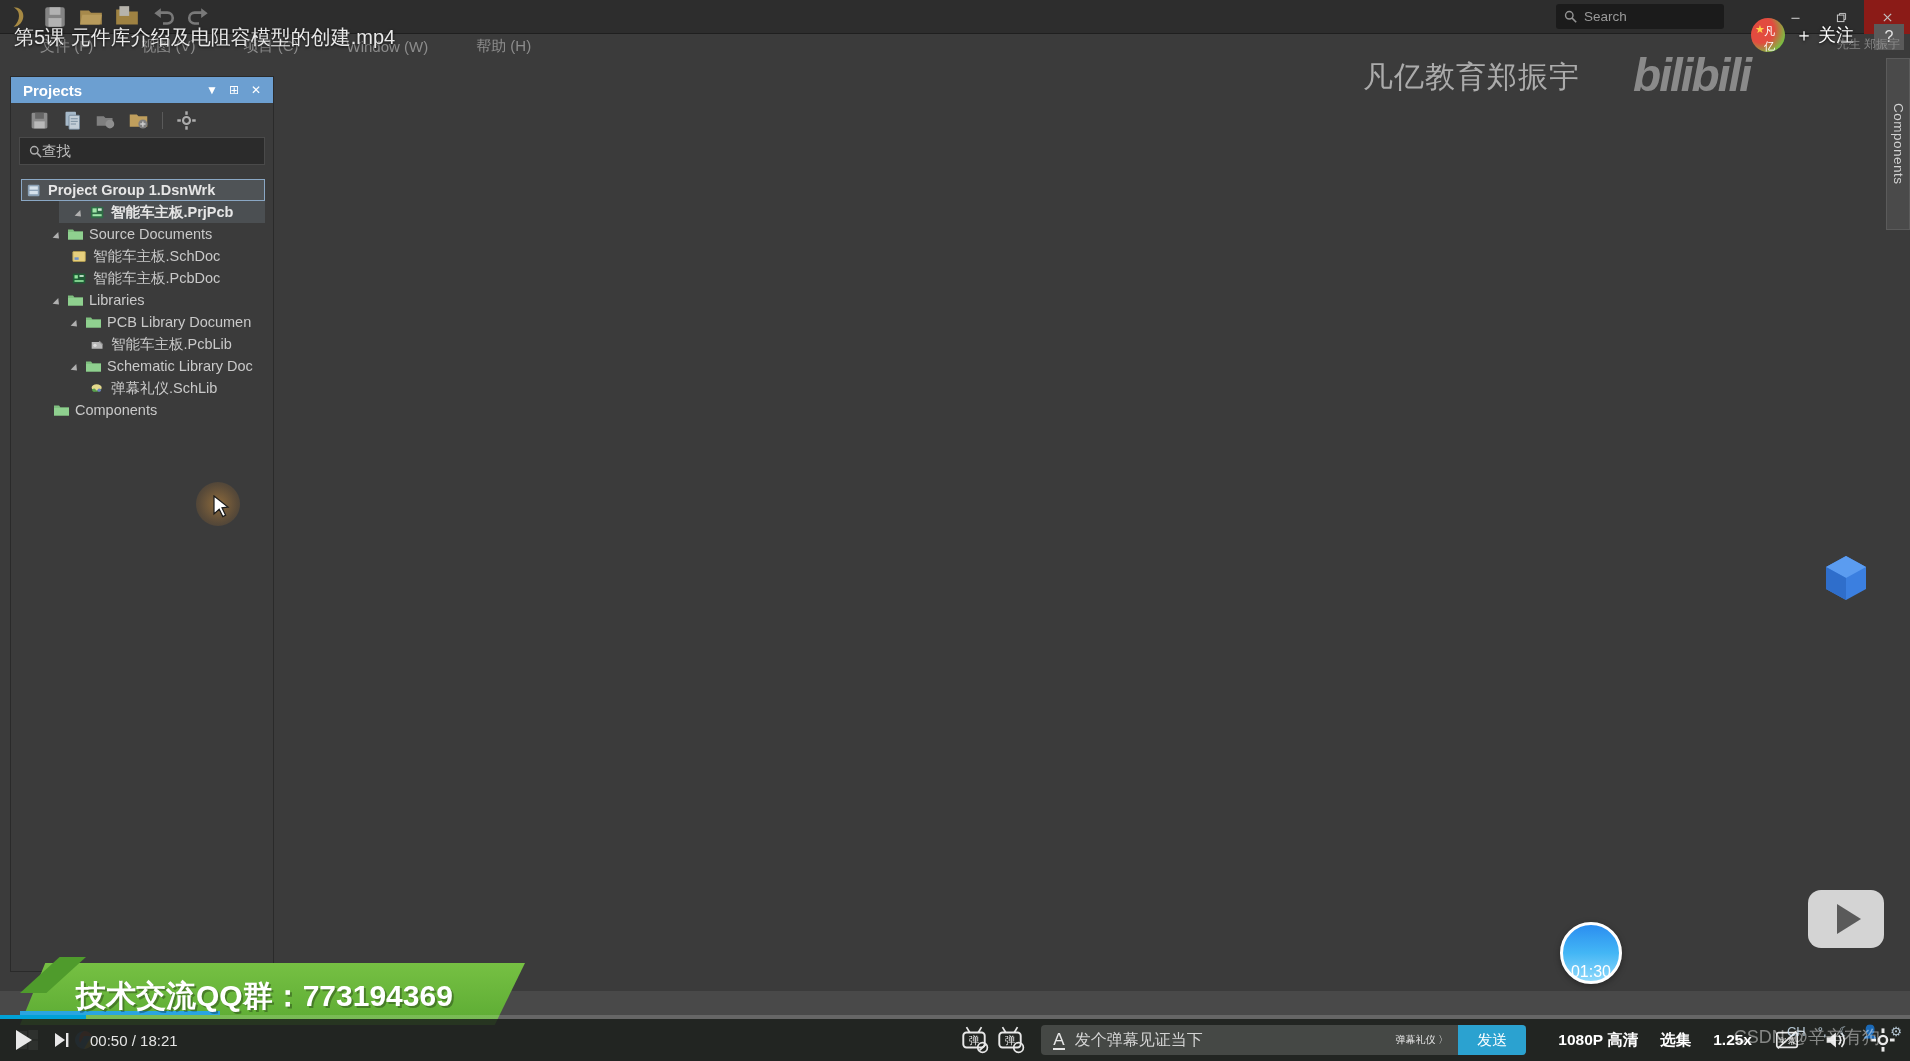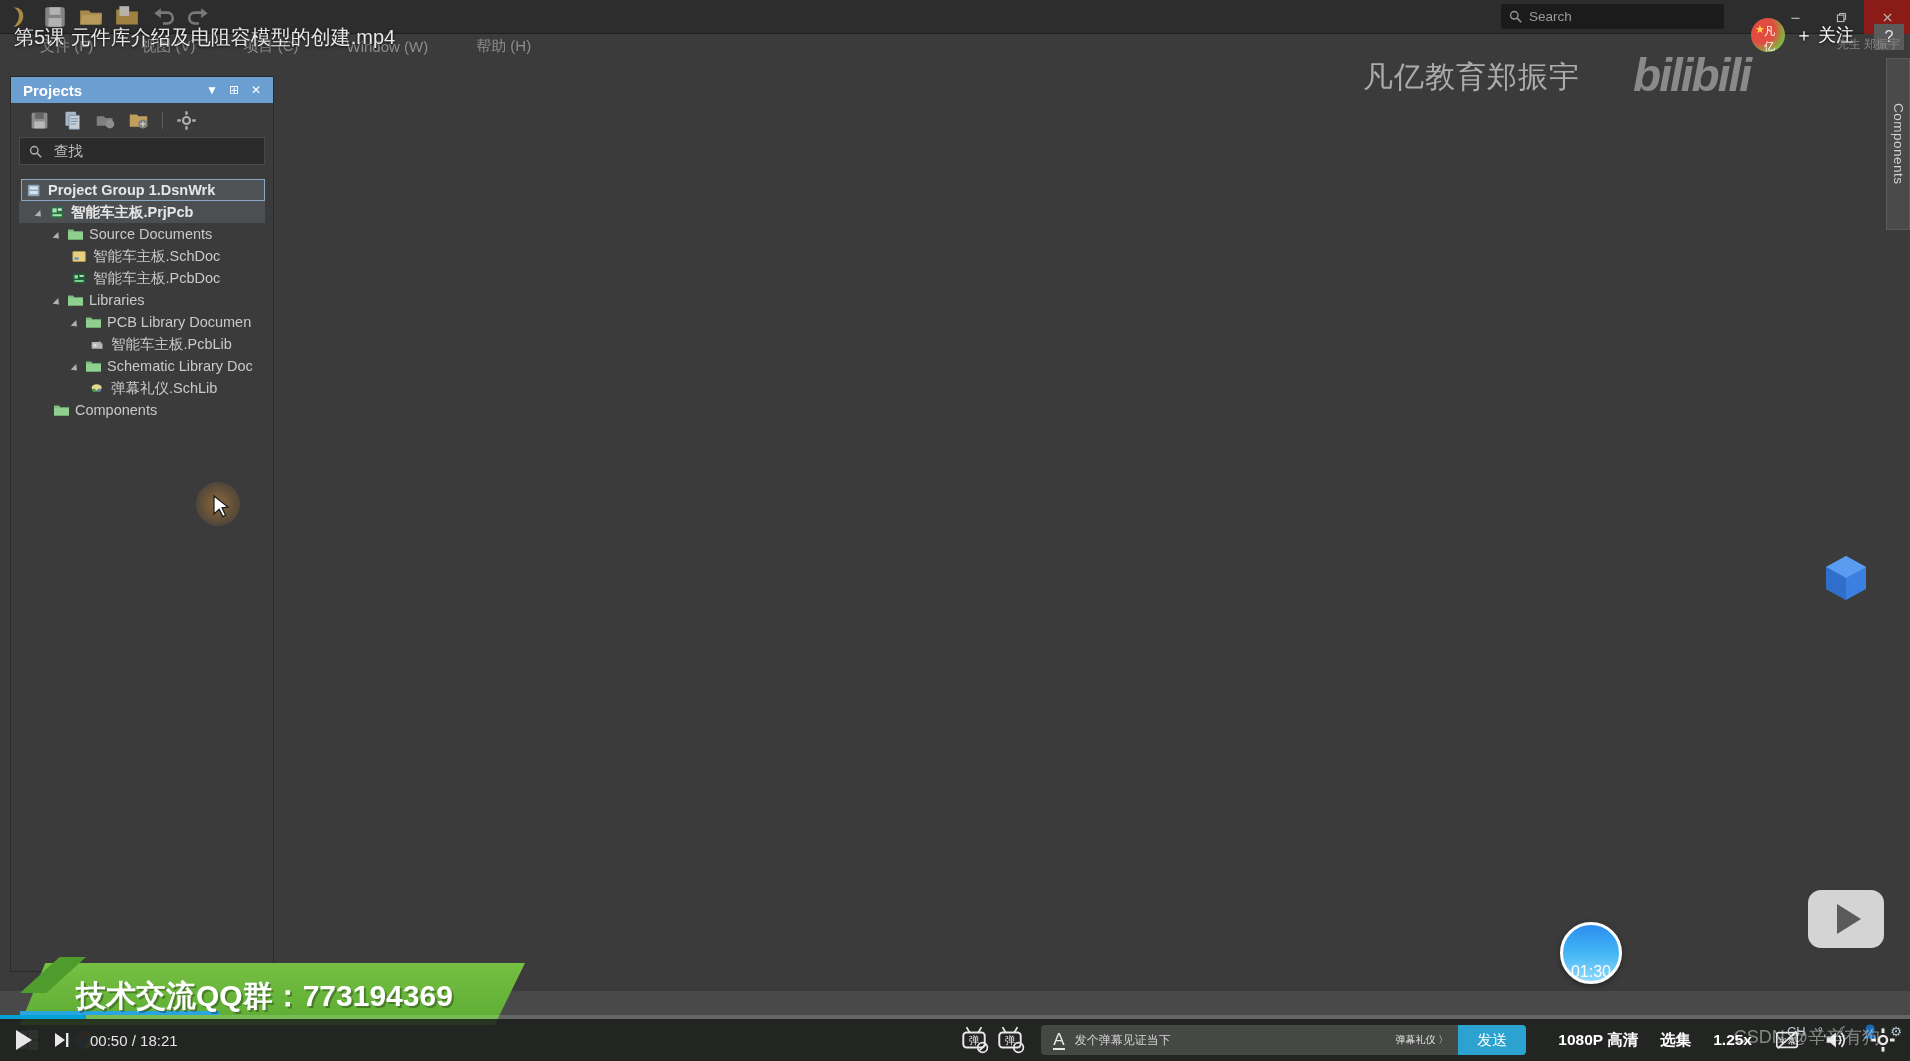--- a/index.html
+++ b/index.html
@@ -29,21 +29,21 @@
   .ad-toolbar-left {
     position: absolute; left: 6px; top: 2px;
     display: flex; align-items: center; gap: 10px;
     height: 30px;
   }
   .tb-ico { width: 26px; height: 26px; opacity: .78; position: relative; }
   .tb-ico svg { width: 100%; height: 100%; display: block; }
 
   .ad-search {
     position: absolute; right: 186px; top: 4px;
-    width: 223px; height: 25px;
+    width: 168px; height: 25px;
     background: #1b1b1b; border-radius: 3px;
     display: flex; align-items: center; padding: 0 8px; gap: 7px;
   }
   .ad-search .mag { width: 13px; height: 13px; opacity: .75; }
   .ad-search span { color: #9a9a9a; font-size: 13.5px; }
 
   .win-btns {
     position: absolute; right: 0; top: 0; height: 34px;
     display: flex; align-items: stretch;
   }
@@ -74,21 +74,21 @@
 
   .pp-toolbar {
     height: 34px; display: flex; align-items: center; gap: 12px; padding: 0 0 0 18px;
   }
   .pp-ico { width: 21px; height: 21px; opacity: .85; }
   .pp-sep { width: 1px; height: 17px; background: #5a5a5a; margin: 0 1px; }
 
   .pp-body { padding: 0 8px; }
   .pp-search {
     height: 28px; background: #2b2b2b; border: 1px solid #4a4a4a;
-    display: flex; align-items: center; gap: 12px; padding: 0 9px;
+    display: flex; align-items: center; gap: 0; padding: 0 9px;
     margin-bottom: 8px;
   }
   .pp-search .mag { width: 13px; height: 13px; opacity: .8; }
   .pp-search span { color: #bdbdbd; font-size: 14.5px; }
 
   .tree { padding-top: 6px; }
   .tree-row {
     display: flex; align-items: center; height: 22px;
     position: relative; white-space: nowrap;
   }
@@ -106,21 +106,21 @@
   .arrow::after {
     content: ""; position: absolute; left: 2px; top: 3px;
     border-left: 5px solid #b0b0b0;
     border-top: 4px solid transparent; border-bottom: 4px solid transparent;
     transform: rotate(45deg); transform-origin: 30% 50%;
   }
   .ico { width: 17px; height: 15px; margin-right: 5px; flex: 0 0 auto; }
   .ico svg { display:block; width: 100%; height: 100%; }
 
   .ind0 { padding-left: 4px; }
-  .ind1 { padding-left: 16px; }
+  .ind1 { padding-left: 16px; margin-left: 40px; }
   .ind2 { padding-left: 34px; }
   .ind3 { padding-left: 52px; }
   .ind4 { padding-left: 70px; }
 
   
   .comp-tab {
     position: absolute; right: 0; top: 58px;
     width: 24px; height: 172px;
     background: #4a4a4a; border: 1px solid #5b5b5b;
     display: flex; align-items: center; justify-content: center;
@@ -258,21 +258,21 @@
   .danmu-input {
     flex: 1; height: 30px; margin: 0 10px;
     background: rgba(255,255,255,.16); border-radius: 4px;
     display: flex; align-items: center; position: relative;
     max-width: 485px;
   }
   .danmu-input .A {
     color: #e7e7e7; font-size: 17px; margin: 0 10px 0 12px;
     border-bottom: 2px solid #e7e7e7; line-height: 17px;
   }
-  .danmu-ph { color: #d4d4d4; font-size: 12px; flex: 1; }
+  .danmu-ph { color: #d4d4d4; font-size: 16px; flex: 1; }
   .danmu-etiq { color: #e7e7e7; font-size: 10px; margin-right: 10px; white-space: nowrap; }
   .danmu-send {
     width: 68px; height: 30px; background: #2ba2d0; border-radius: 0 4px 4px 0;
     display: flex; align-items: center; justify-content: center;
     color: #ffffff; font-size: 15px;
   }
 
   .pb-right { display: flex; align-items: center; gap: 22px; margin-left: 22px; margin-right: 14px; }
   .pb-opt { color: #ffffff; font-size: 15.5px; white-space: nowrap; }
   .pb-opt.bold { font-weight: bold; }

